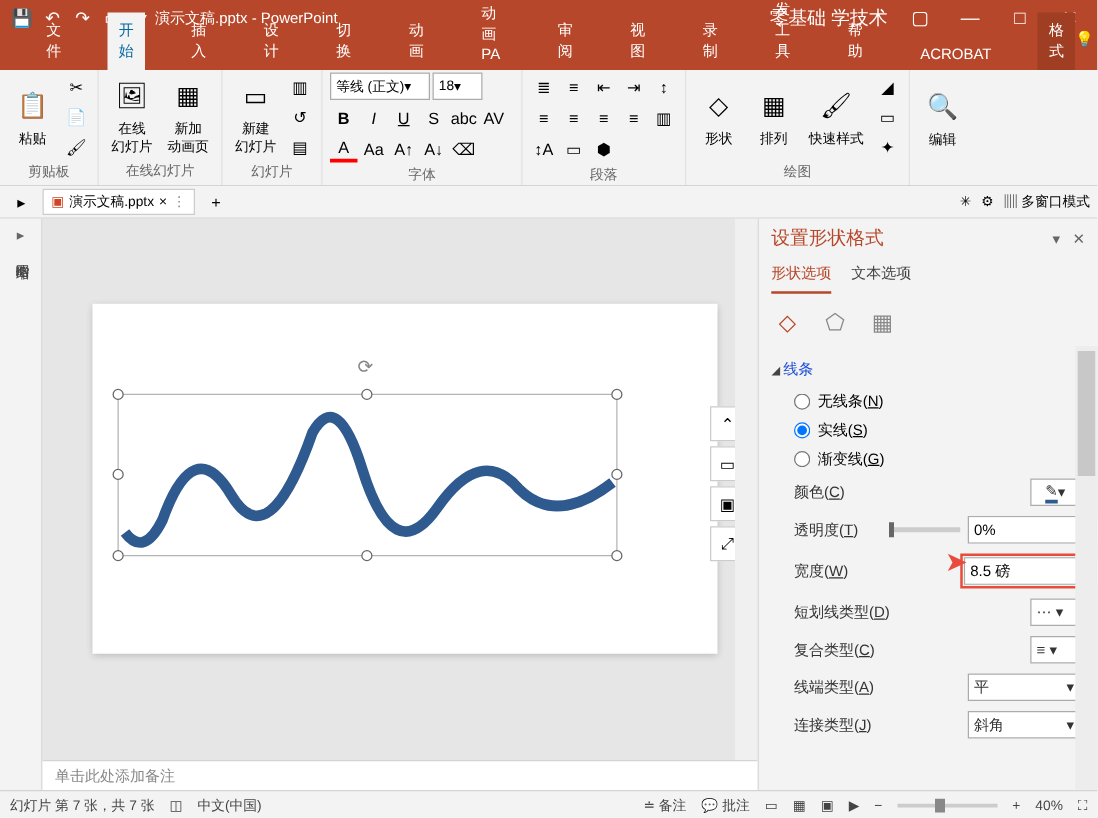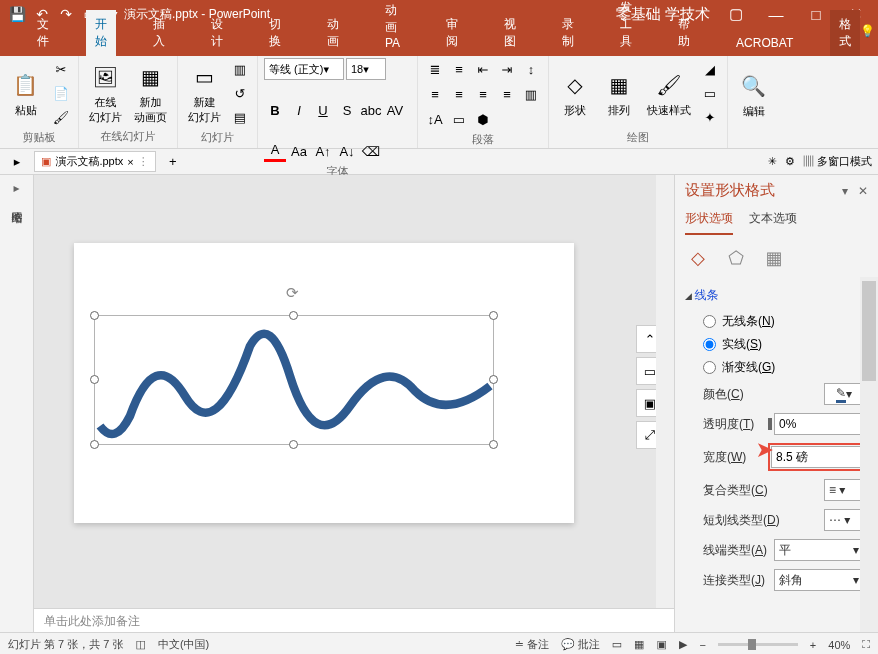--- a/index.html
+++ b/index.html
@@ -56,21 +56,21 @@
     .h-l { left: -5px; top: 50%; margin-top: -5px; } .h-r { right: -5px; top: 50%; margin-top: -5px; }
     .rotate-handle { position: absolute; left: 50%; top: -32px; margin-left: -8px; width: 16px; height: 16px; color: #888; font-size: 15px; }
     .wave-path { stroke: #2e5a8f; stroke-width: 8.5; fill: none; }
     .float-tools { position: absolute; right: 10px; top: 150px; display: flex; flex-direction: column; gap: 4px; }
     .float-tools button { width: 28px; height: 28px; border: 1px solid #ccc; background: #fff; font-size: 13px; }
     .vscroll { position: absolute; right: 0; top: 0; bottom: 0; width: 18px; background: #f0f0f0; }
 
     .notes-area { height: 24px; background: #fff; border-top: 1px solid #d4d4d4; padding: 4px 10px; font-size: 12px; color: #888; }
 
     
-    .rightpane { width: 204px; background: #f3f3f3; border-left: 1px solid #d4d4d4; display: flex; flex-direction: column; overflow: hidden; }
+    .rightpane { width: 272px; background: #f3f3f3; border-left: 1px solid #d4d4d4; display: flex; flex-direction: column; overflow: hidden; }
     .rp-header { display: flex; align-items: center; justify-content: space-between; padding: 6px 10px; }
     .rp-title { color: #b7472a; font-size: 15px; font-weight: normal; }
     .rp-close { display: flex; gap: 10px; color: #666; }
     .rp-tabs { display: flex; gap: 16px; padding: 4px 10px 0; border-bottom: none; }
     .rp-tab { font-size: 12px; color: #444; padding-bottom: 6px; cursor: pointer; }
     .rp-tab.active { color: #b7472a; border-bottom: 2px solid #b7472a; }
     .rp-icons { display: flex; gap: 12px; padding: 10px 10px 6px; }
     .rp-icn { width: 26px; height: 26px; border: 1px solid transparent; display: inline-flex; align-items: center; justify-content: center; font-size: 18px; color: #888; }
     .rp-icn.active { color: #b7472a; }
     .rp-body { flex: 1; overflow-y: auto; padding: 4px 6px 4px 10px; position: relative; }
@@ -181,21 +181,21 @@
       <div class="ribbon-col">
         <span class="ribbon-small-btn">▥</span>
         <span class="ribbon-small-btn">↺</span>
         <span class="ribbon-small-btn">▤</span>
       </div>
     </div>
     <div class="ribbon-group-label">幻灯片</div>
   </div>
 
   <div class="ribbon-group" style="min-width:160px">
-    <div class="ribbon-group-content" style="flex-direction:column;align-items:flex-start;gap:19px">
+    <div class="ribbon-group-content" style="flex-direction:column;align-items:flex-start;gap:3px">
       <div class="font-row">
         <div class="combo combo-font"><span>等线 (正文)</span> ▾</div>
         <div class="combo combo-size"><span>18</span> ▾</div>
       </div>
       <div class="font-row">
         <span class="ribbon-small-btn">
             <b>B</b>
           </span>
         <span class="ribbon-small-btn">
             <i>I</i>
@@ -383,27 +383,27 @@
         <span class="arrow-red" style="right:98px;top:-2px">➤</span>
         <div class="highlight-box">
           <div class="rp-spin">
             <input value="8.5 磅" style="">
 
           </div>
         </div>
       </div>
 
       <div class="rp-row">
+        <span><span>短划线类型</span>(<u>D</u>)</span>
+        <div class="rp-combo" style="width:40px">⋯ ▾</div>
+      </div>
+
+      <div class="rp-row">
         <span><span>复合类型</span>(<u>C</u>)</span>
         <div class="rp-combo" style="width:40px">≡ ▾</div>
-      </div>
-
-      <div class="rp-row">
-        <span><span>短划线类型</span>(<u>D</u>)</span>
-        <div class="rp-combo" style="width:40px">⋯ ▾</div>
       </div>
 
       <div class="rp-row">
         <span><span>线端类型</span>(<u>A</u>)</span>
         <div class="rp-combo"><span>平</span> ▾</div>
       </div>
 
       <div class="rp-row">
         <span><span>连接类型</span>(<u>J</u>)</span>
         <div class="rp-combo"><span>斜角</span> ▾</div>

